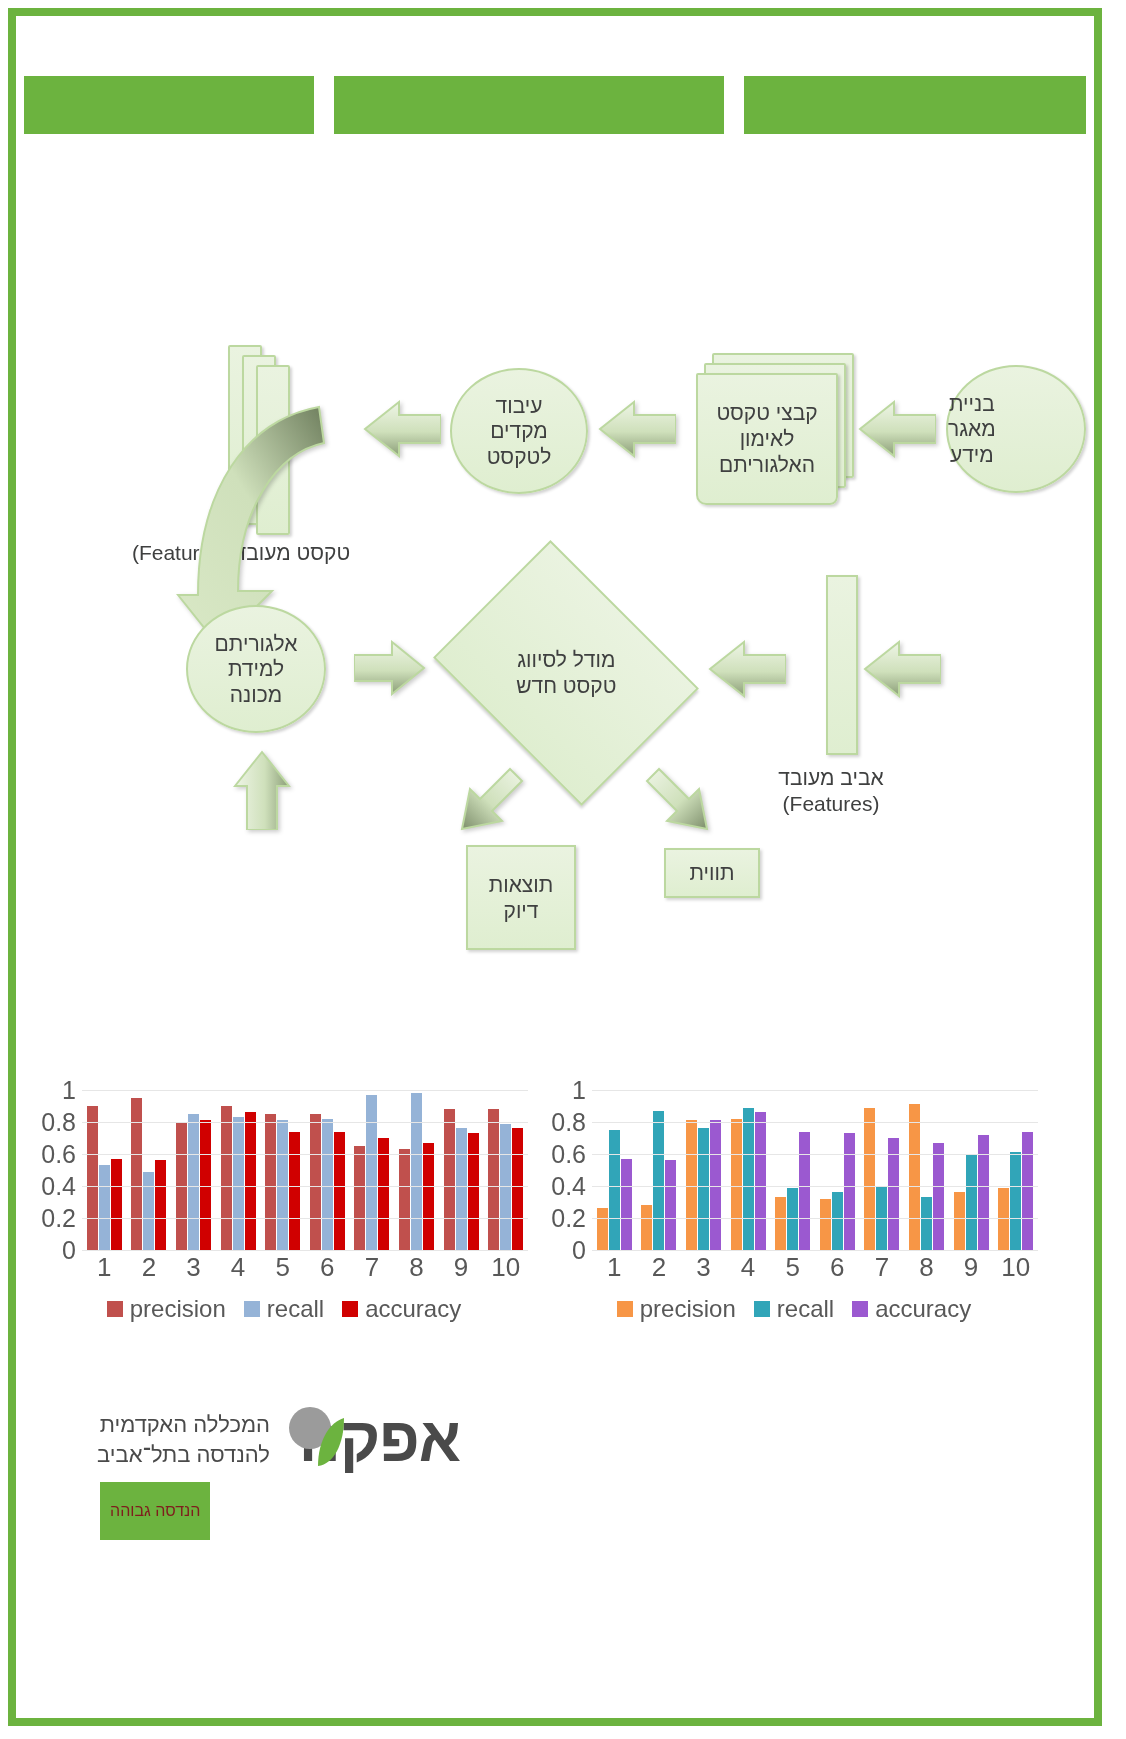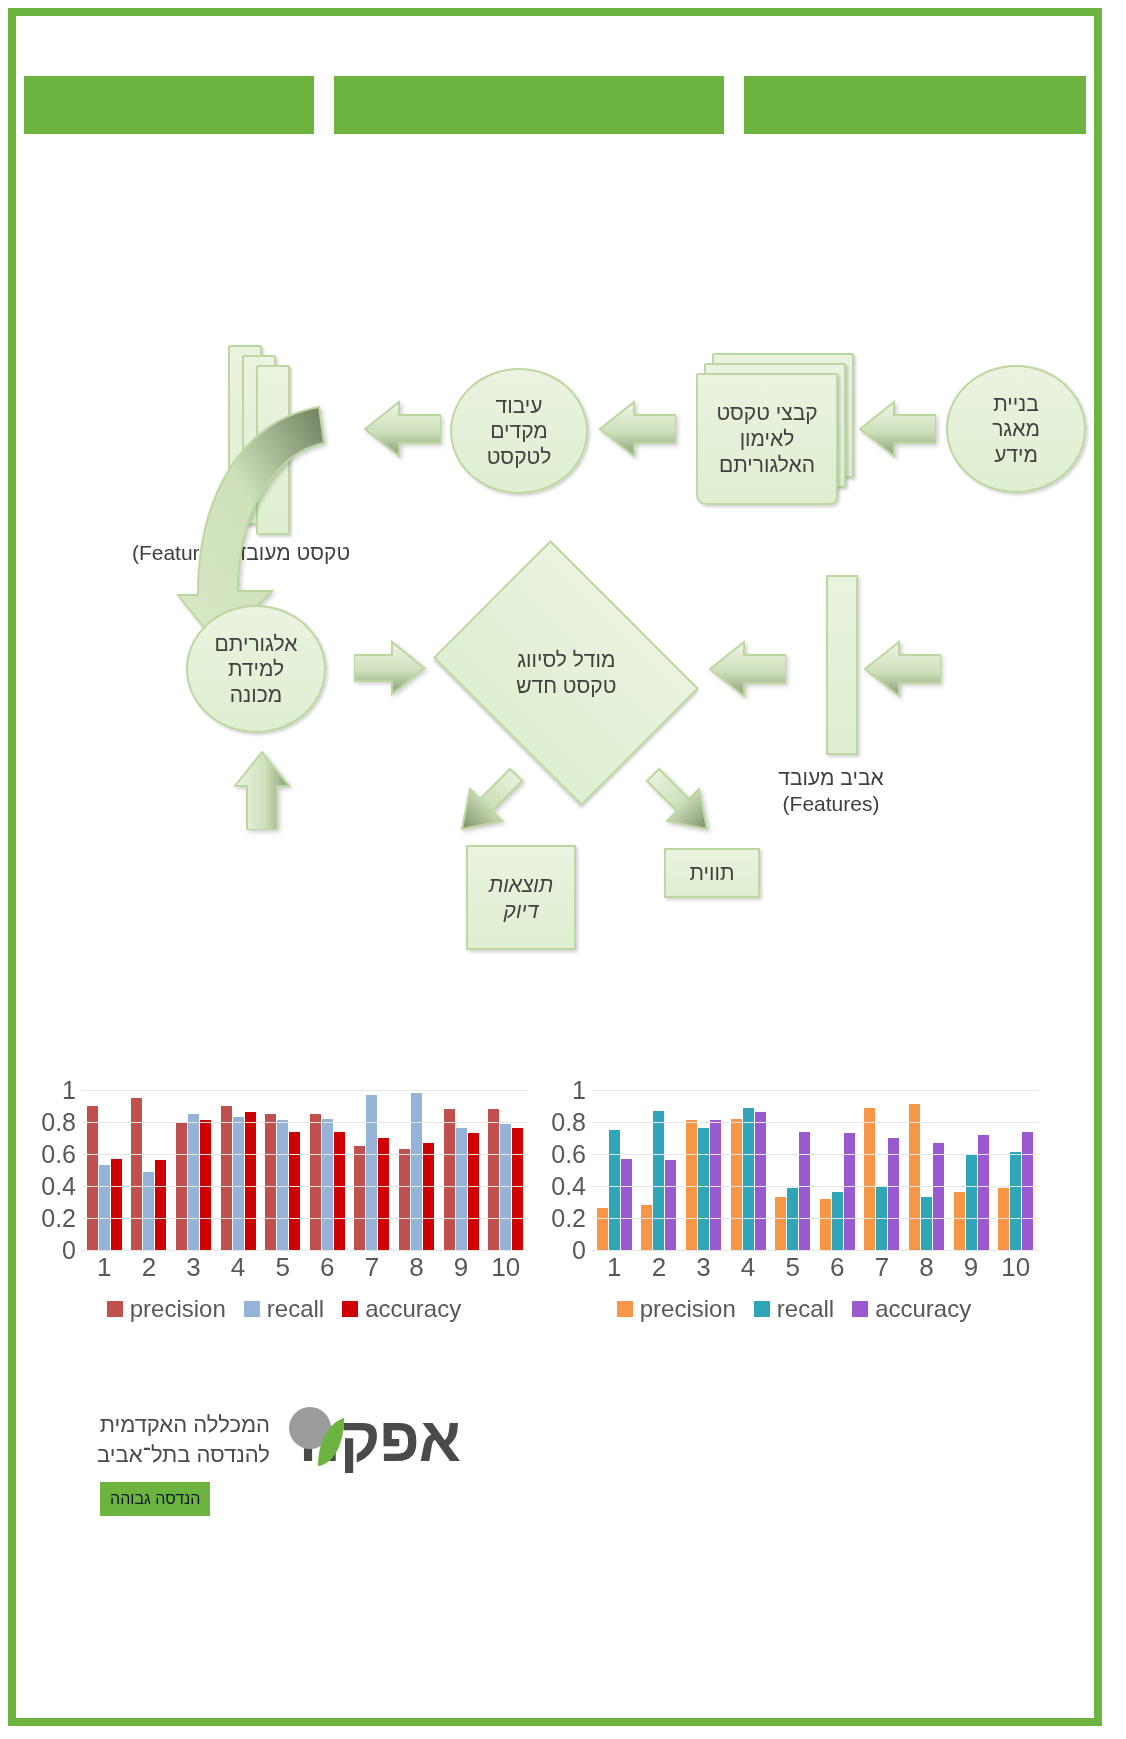--- a/index.html
+++ b/index.html
@@ -55,40 +55,40 @@
   .xlab{flex:1;text-align:center;font-size:26px;color:#585858;}
   .legend{position:absolute;left:0;right:0;top:205px;display:flex;justify-content:center;gap:18px;align-items:center;}
   .lg{display:flex;align-items:center;gap:7px;font-size:24px;color:#585858;}
   .sw{width:16px;height:16px;display:inline-block;}
 
   
   .logo{position:absolute;left:40px;top:1400px;width:420px;height:110px;}
   .logo-word{position:absolute;right:0;top:4px;font-size:62px;color:#4a4a4a;font-weight:bold;direction:rtl;letter-spacing:-1px;}
   .logo-lines{position:absolute;left:0;top:10px;text-align:right;direction:rtl;width:230px;}
   .logo-line{font-size:22px;color:#4a4a4a;line-height:1.35;}
-  .logo-tag{position:absolute;left:60px;top:82px;background:#6cb33f;color:#0f172a;font-size:16px;
-            padding:8px 10px;direction:rtl;}
+  .logo-tag{position:absolute;left:60px;top:82px;background:#6cb33f;color:#7f1d1d;font-size:16px;
+            padding:20px 10px;direction:rtl;}
   .leaf{position:absolute;left:248px;top:6px;}
 </style>
 </head>
 <body>
 
 <div class="poster">
 
   <div class="frame-outer"></div>
 
   <div class="header-band">
     <div class="band b1"></div>
     <div class="band b2"></div>
     <div class="band b3"></div>
   </div>
 
   <div class="diagram">
 
-    <div class="node circle shadow" style="right:0px;top:215px;width:140px;height:128px;">
+    <div class="node circle shadow" style="right:0px;top:215px;width:140px;height:128px;justify-content:flex-end;">
       <span style="white-space:pre-line">בניית
 מאגר
 מידע</span>
     </div>
 
     <div class="arrow" style="right:150px;top:250px;">
       <svg width="78" height="58" viewBox="0 0 78 58">
         <defs>
             <linearGradient id="gL1" x1="0" y1="0" x2="0" y2="1">
           <stop offset="0%" stop-color="#eef5e6"></stop>
@@ -211,21 +211,21 @@
             <linearGradient id="gD1" x1="1" y1="0" x2="0" y2="1">
           <stop offset="0%" stop-color="#eef5e6"></stop>
               <stop offset="55%" stop-color="#cfe0bb"></stop>
               <stop offset="100%" stop-color="#7d8e6b"></stop>
         </linearGradient>
           </defs>
         <path d="M62 4 L74 16 L44 46 L54 56 L14 64 L22 24 L32 34 Z" fill="url(#gD1)" stroke="#bcd8a0" stroke-width="2"></path>
       </svg>
     </div>
 
-    <div class="node shadow" style="right:510px;top:695px;width:110px;height:105px;font-style:italic;">
+    <div class="node shadow" style="right:510px;top:695px;width:110px;height:105px;">
       <span style="white-space:pre-line">תוצאות
 דיוק</span>
     </div>
 
     <div class="arrow" style="right:365px;top:615px;">
       <svg width="78" height="78" viewBox="0 0 78 78">
         <defs>
             <linearGradient id="gD2" x1="0" y1="0" x2="1" y2="1">
           <stop offset="0%" stop-color="#eef5e6"></stop>
               <stop offset="55%" stop-color="#cfe0bb"></stop>

